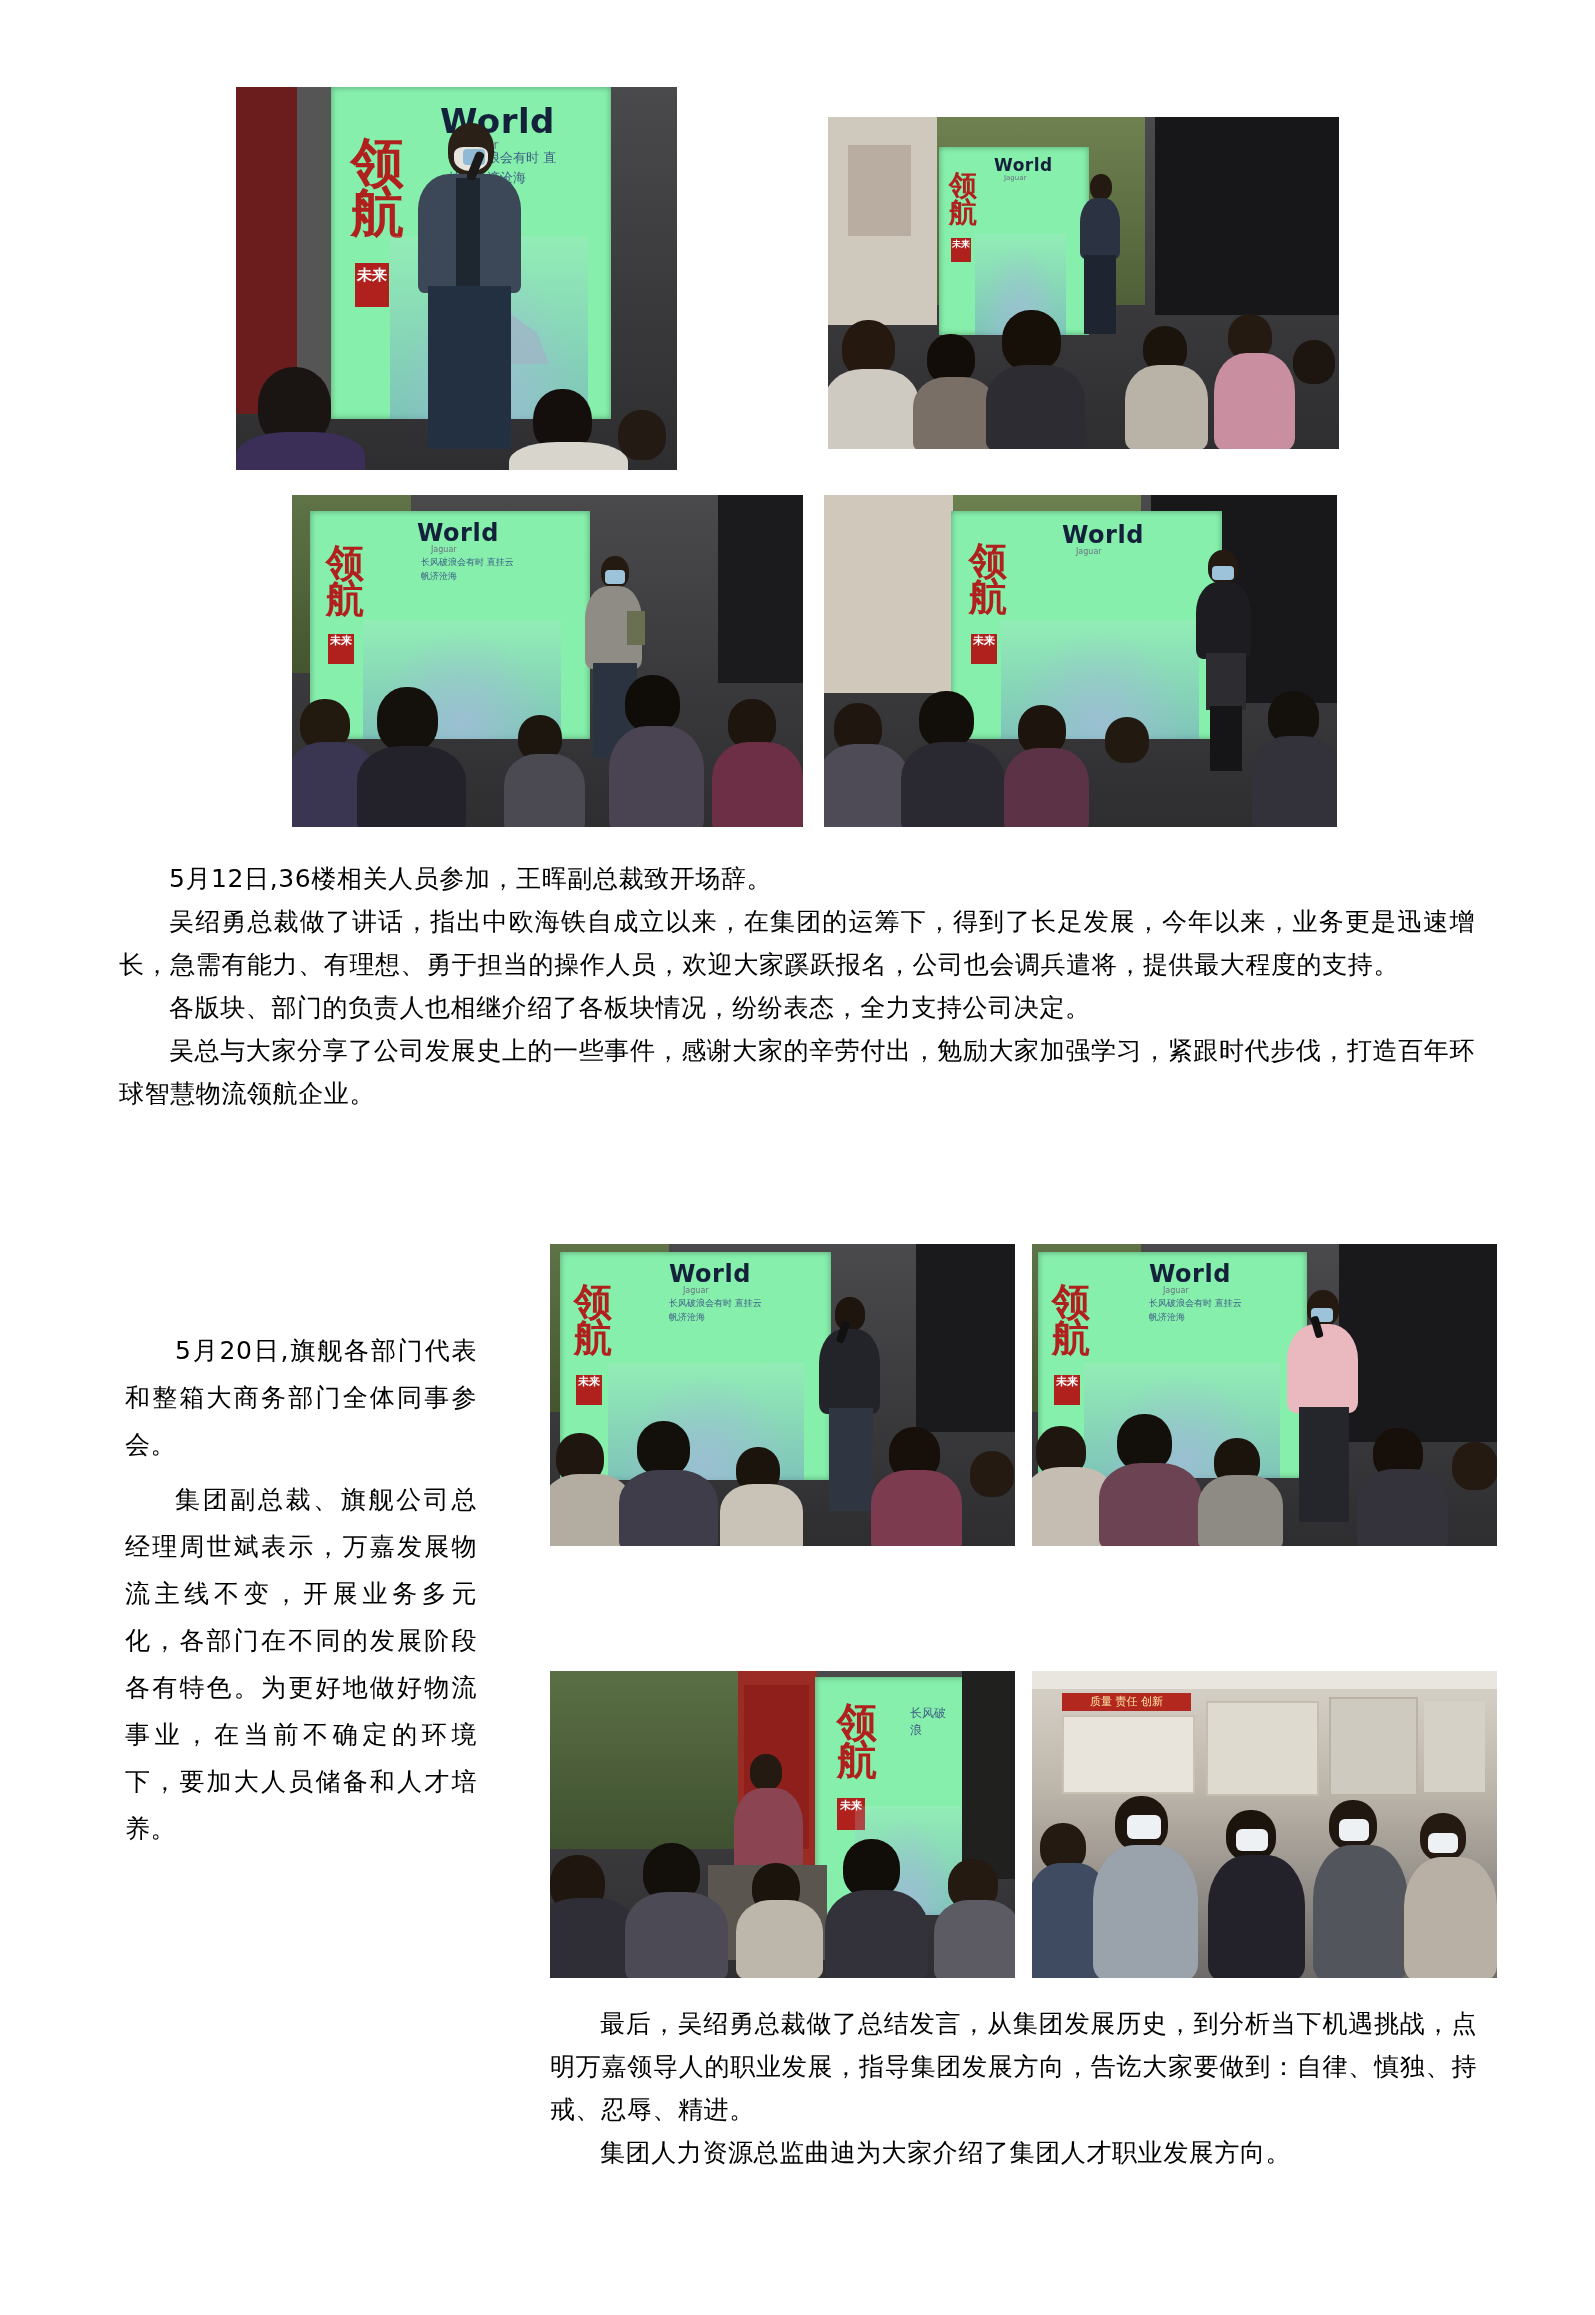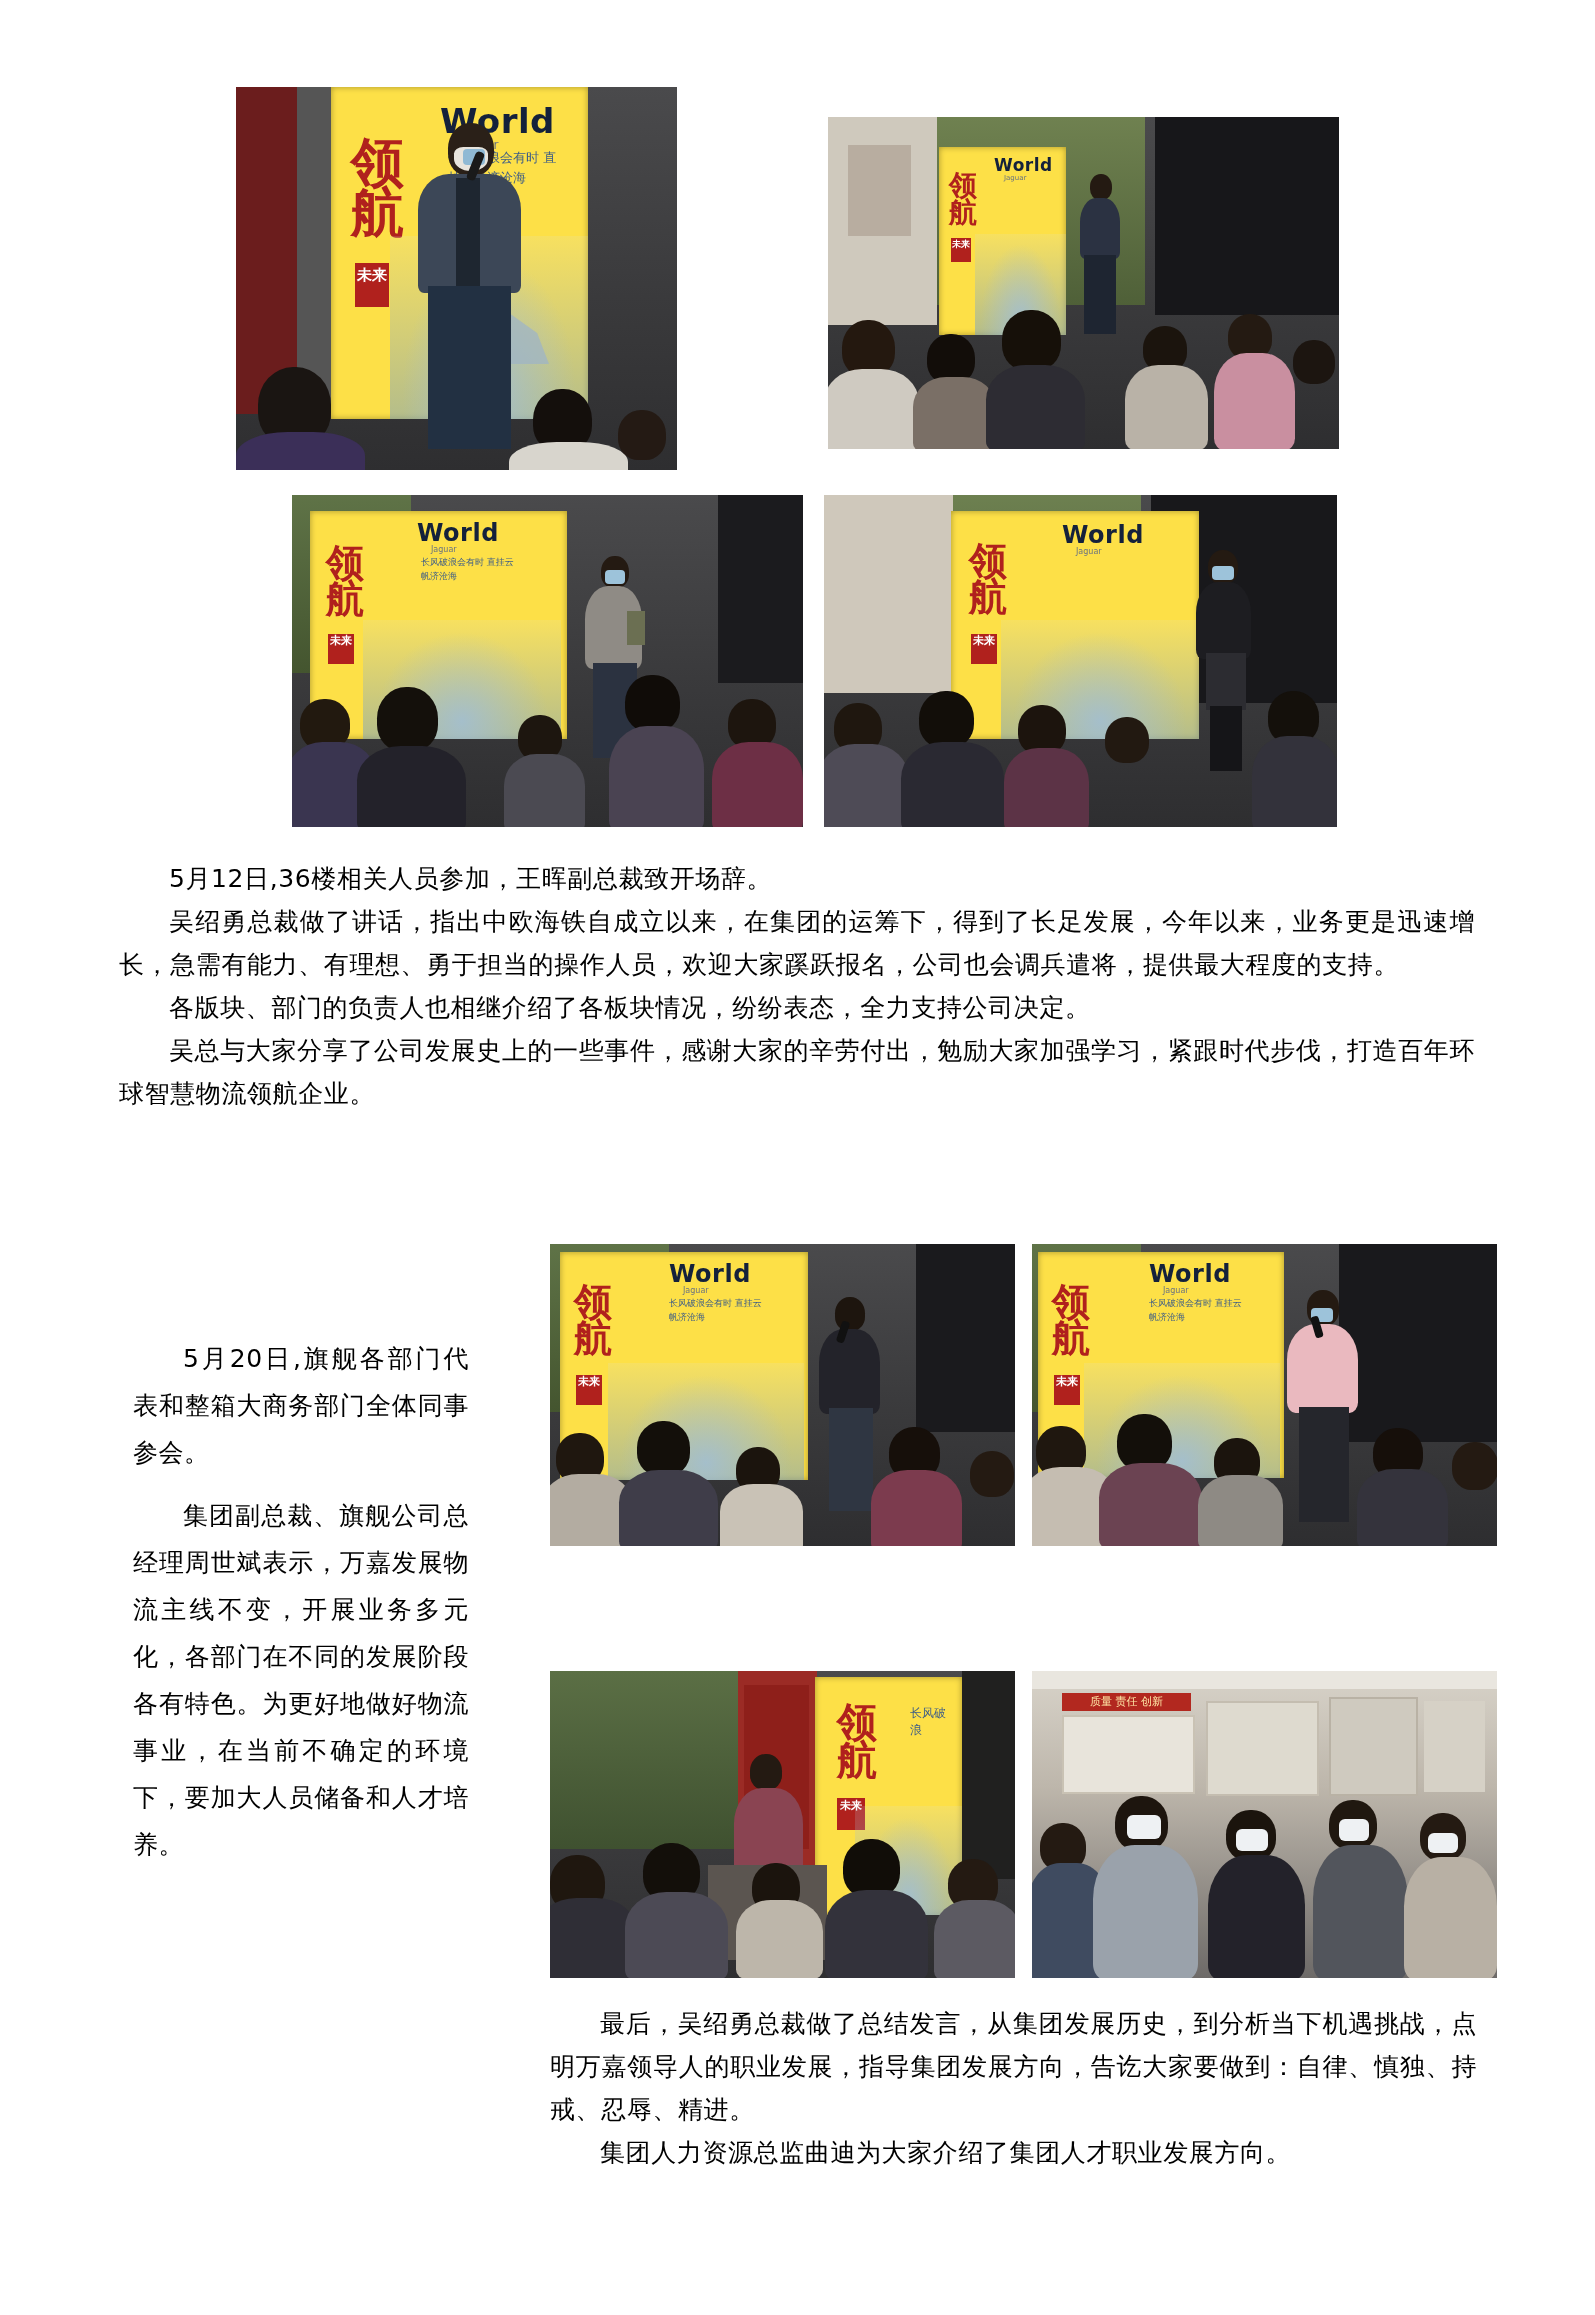--- a/index.html
+++ b/index.html
@@ -38,23 +38,24 @@
     position: absolute;
     left: 0; top: 0; width: 100%; height: 55%;
     background: linear-gradient(180deg, #7b8f5a 0%, #56693c 100%);
   }
   .darkboard {
     position: absolute;
     background: #1d1d20;
   }
   .banner {
     position: absolute;
-    background: #fde047;
+    background: #86efac;
     box-shadow: 0 0 6px rgba(0,0,0,.35) inset;
     overflow: hidden;
+    padding-left: 23px;
   }
   .banner .bword {
     position: absolute;
     color: #14213b;
     font-weight: bold;
     letter-spacing: 0.5px;
     font-family: "DejaVu Sans", sans-serif;
   }
   .banner .bjag {
     position: absolute;
@@ -121,21 +122,21 @@
     top: 1319px;
     width: 368px;
     color: #000;
     font-size: 25px;
     line-height: 47px;
     letter-spacing: 0.5px;
     text-align: justify;
     text-align-last: left;
   }
   .col-left p {
-    margin: 16px;
+    margin: 8px;
     text-indent: 2em;
   }
 </style>
 </head>
 <body>
 
 <div class="page">
 
   <div class="photo" style="left:236px; top:87px; width:441px; height:383px;">
     <div class="scene">

